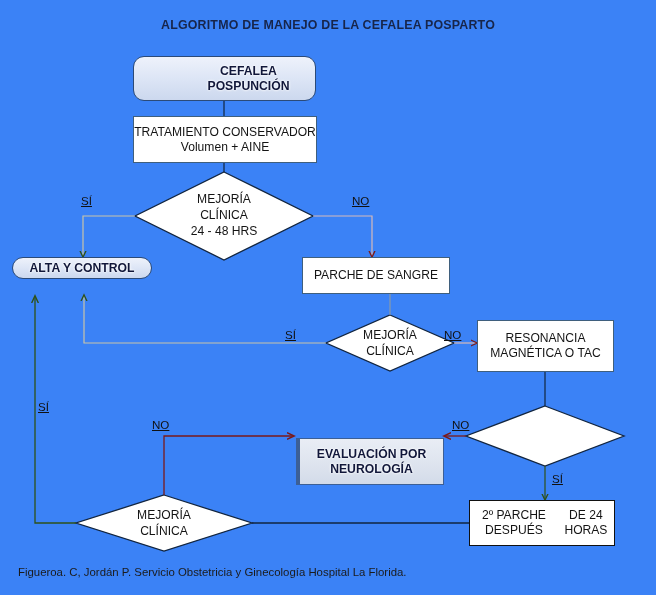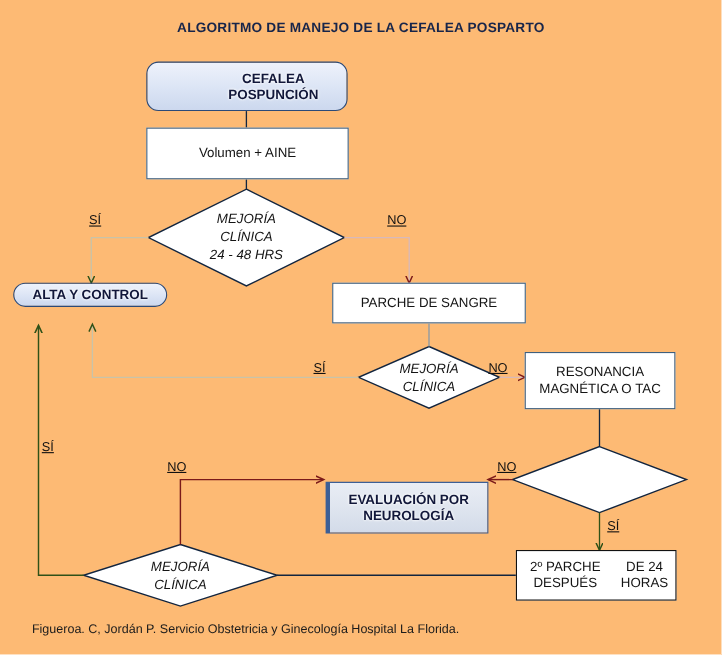--- a/index.html
+++ b/index.html
@@ -8,21 +8,21 @@
     background: #ffffff;
   }
   body {
     font-family: "Liberation Sans", sans-serif;
     color: #1a1a1a;
   }
   #page {
     position: relative;
     width: 656px;
     height: 595px;
-    background: #fdba74;
+    background: #3b82f6;
     overflow: hidden;
   }
   svg#wires {
     position: absolute;
     left: 0; top: 0;
     width: 656px;
     height: 595px;
     pointer-events: none;
   }
   .node {
@@ -42,21 +42,21 @@
     width: 656px;
     text-align: center;
     font-size: 12.4px;
     font-weight: bold;
     letter-spacing: 0.2px;
     color: #17254a;
   }
   
   #footer {
     position: absolute;
-    left: 29px;
+    left: 18px;
     top: 566px;
     font-size: 11.4px;
     color: #1b1b1b;
   }
   
   .rounded-blue {
     border: 1.6px solid #2b4a78;
     border-radius: 11px;
     background: linear-gradient(180deg, #eef2fb 0%, #dbe4f5 55%, #ccd8ee 100%);
     font-weight: bold;
@@ -91,21 +91,20 @@
   
   .diamond-label {
     position: absolute;
     display: flex;
     align-items: center;
     justify-content: center;
     text-align: right;
     font-size: 12.1px;
     color: #141414;
     line-height: 1.3;
-    font-style: italic;
   }
   
   .edge-label {
     position: absolute;
     font-size: 11.6px;
     color: #111111;
     white-space: nowrap;
     text-decoration: underline;
   }
 </style>
@@ -162,34 +161,35 @@
     <path d="M164,495 L164,436 L294,436" stroke="#7b1a1a" stroke-width="1.3" fill="none" marker-end="url(#arrRed)"></path>
 
     <path d="M76,523 L35,523 L35,296" stroke="#2f5118" stroke-width="1.3" fill="none" marker-end="url(#arrGreen)"></path>
   </svg>
 
   <div class="node rounded-blue" style="left:133px; top:56px; width:183px; height:45px;padding-left:48px;">
     <span>CEFALEA POSPUNCIÓN</span>
   </div>
 
   <div class="node box-plain" style="left:133px; top:116px; width:184px; height:47px; flex-direction:column;">
+    <span>TRATAMIENTO CONSERVADOR</span>
     <span>Volumen + AINE</span>
   </div>
 
   <div class="diamond-label" style="left:150px; top:186px; width:148px; height:60px; flex-direction:column;">
     <span>MEJORÍA</span>
     <span>CLÍNICA</span>
     <span>24 - 48 HRS</span>
   </div>
 
   <div class="node rounded-blue" style="left:12px; top:257px; width:140px; height:22px;">
     <span>ALTA Y CONTROL</span>
   </div>
 
-  <div class="node box-plain" style="left:302px; top:257px; width:176px; height:37px;">
+  <div class="node box-plain" style="left:302px; top:257px; width:148px; height:37px;">
     <span>PARCHE DE SANGRE</span>
   </div>
 
   <div class="diamond-label" style="left:338px; top:326px; width:104px; height:36px; flex-direction:column;">
     <span>MEJORÍA</span>
     <span>CLÍNICA</span>
   </div>
 
   <div class="node box-plain" style="left:477px; top:320px; width:137px; height:52px; flex-direction:column;">
     <span>RESONANCIA</span>

